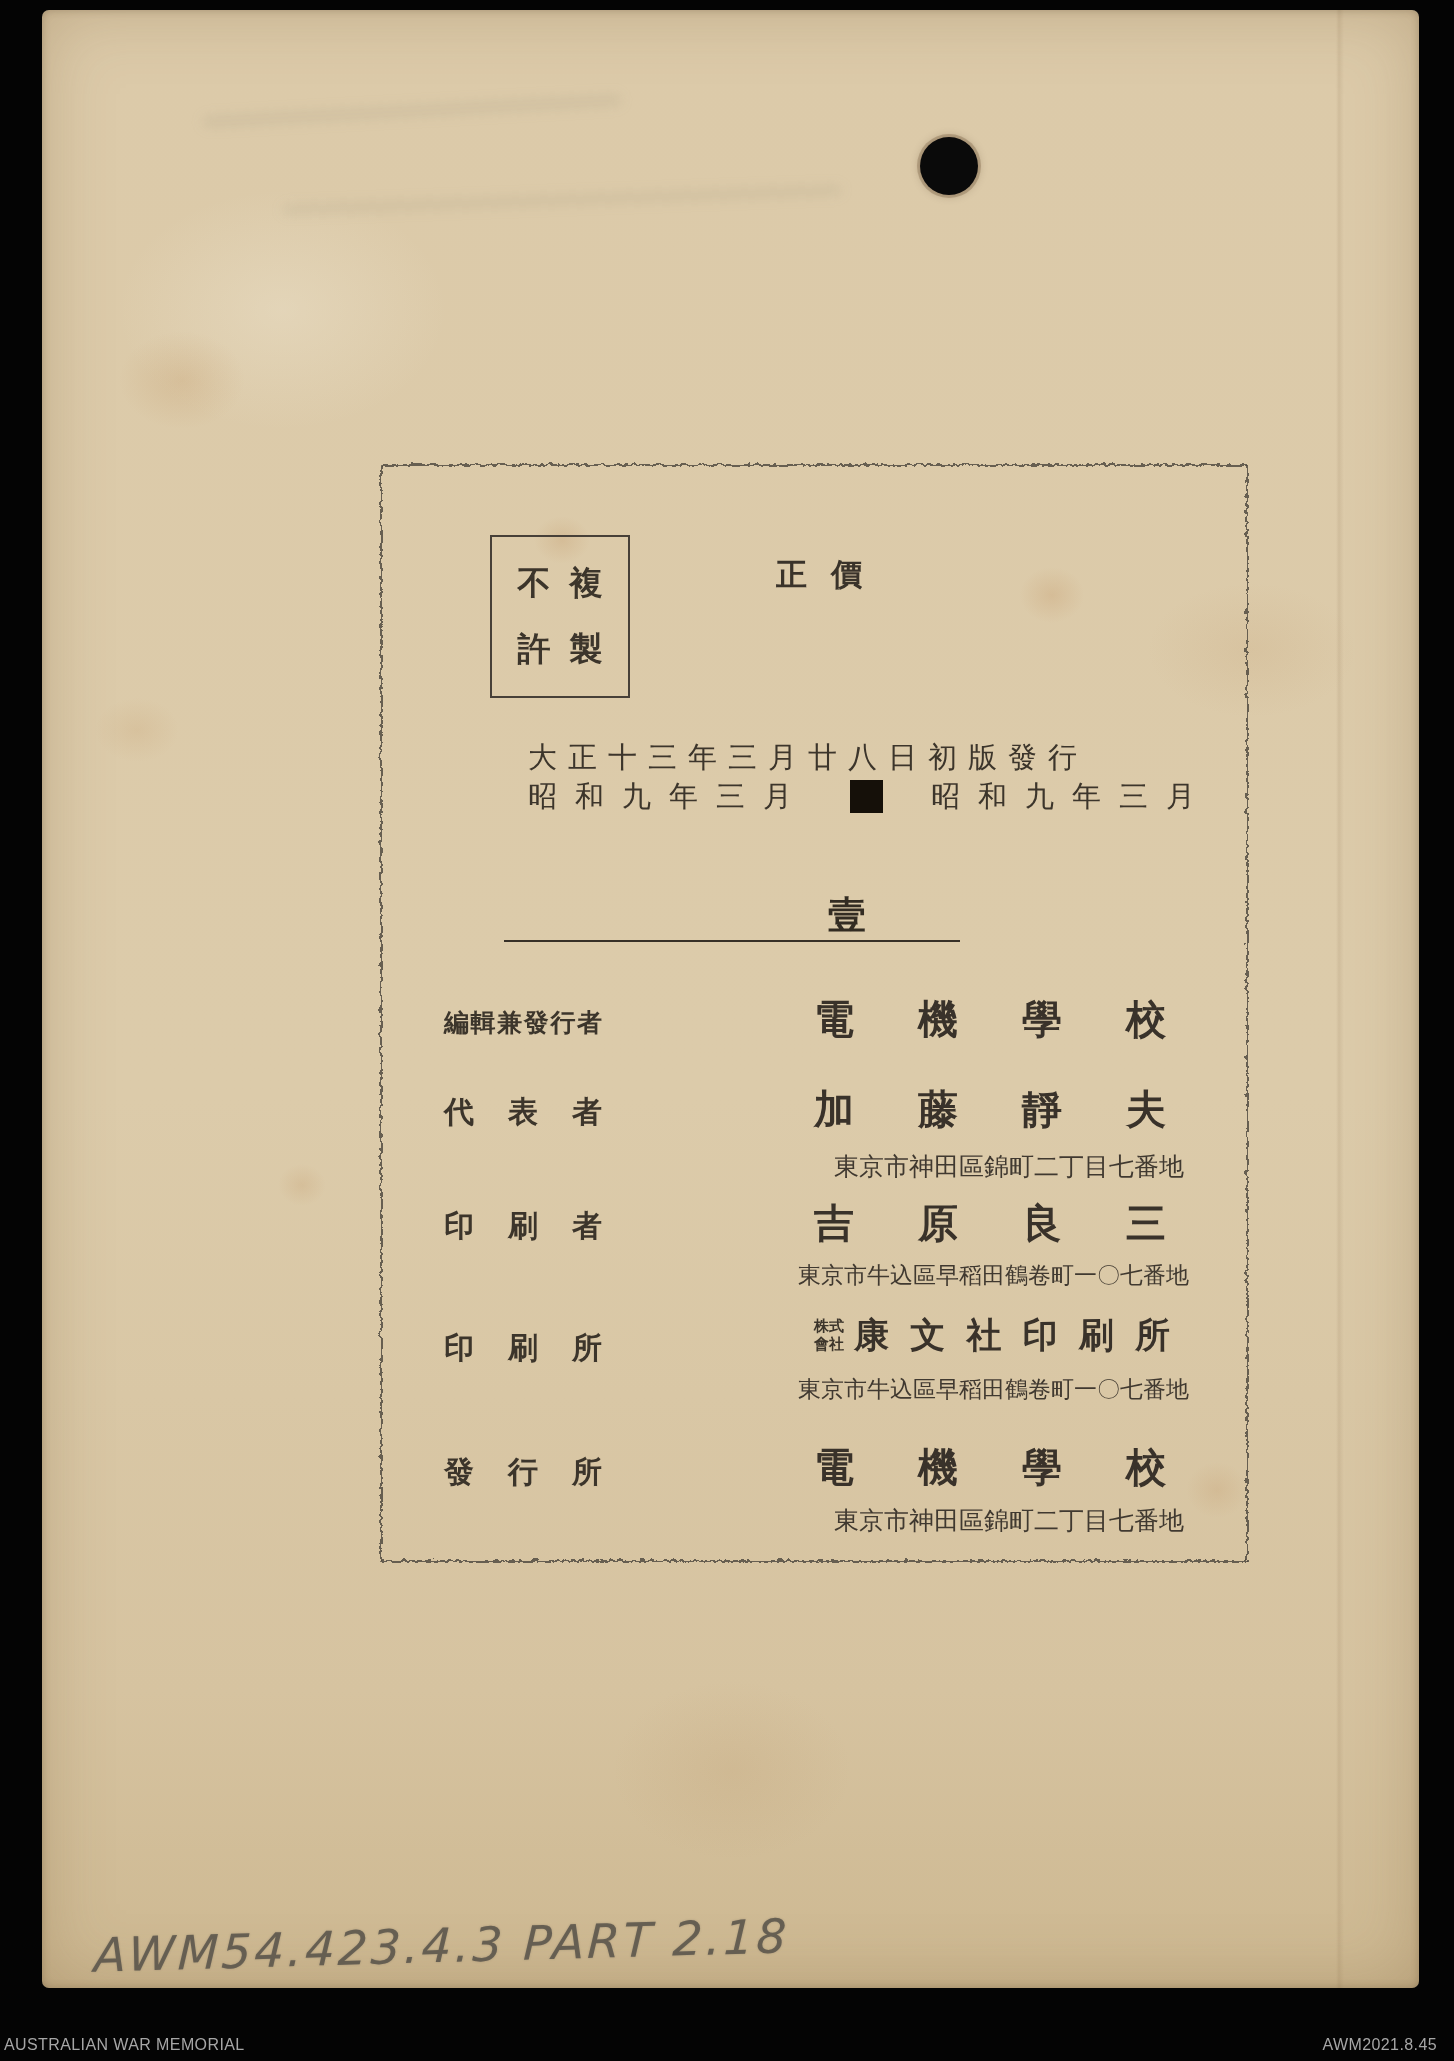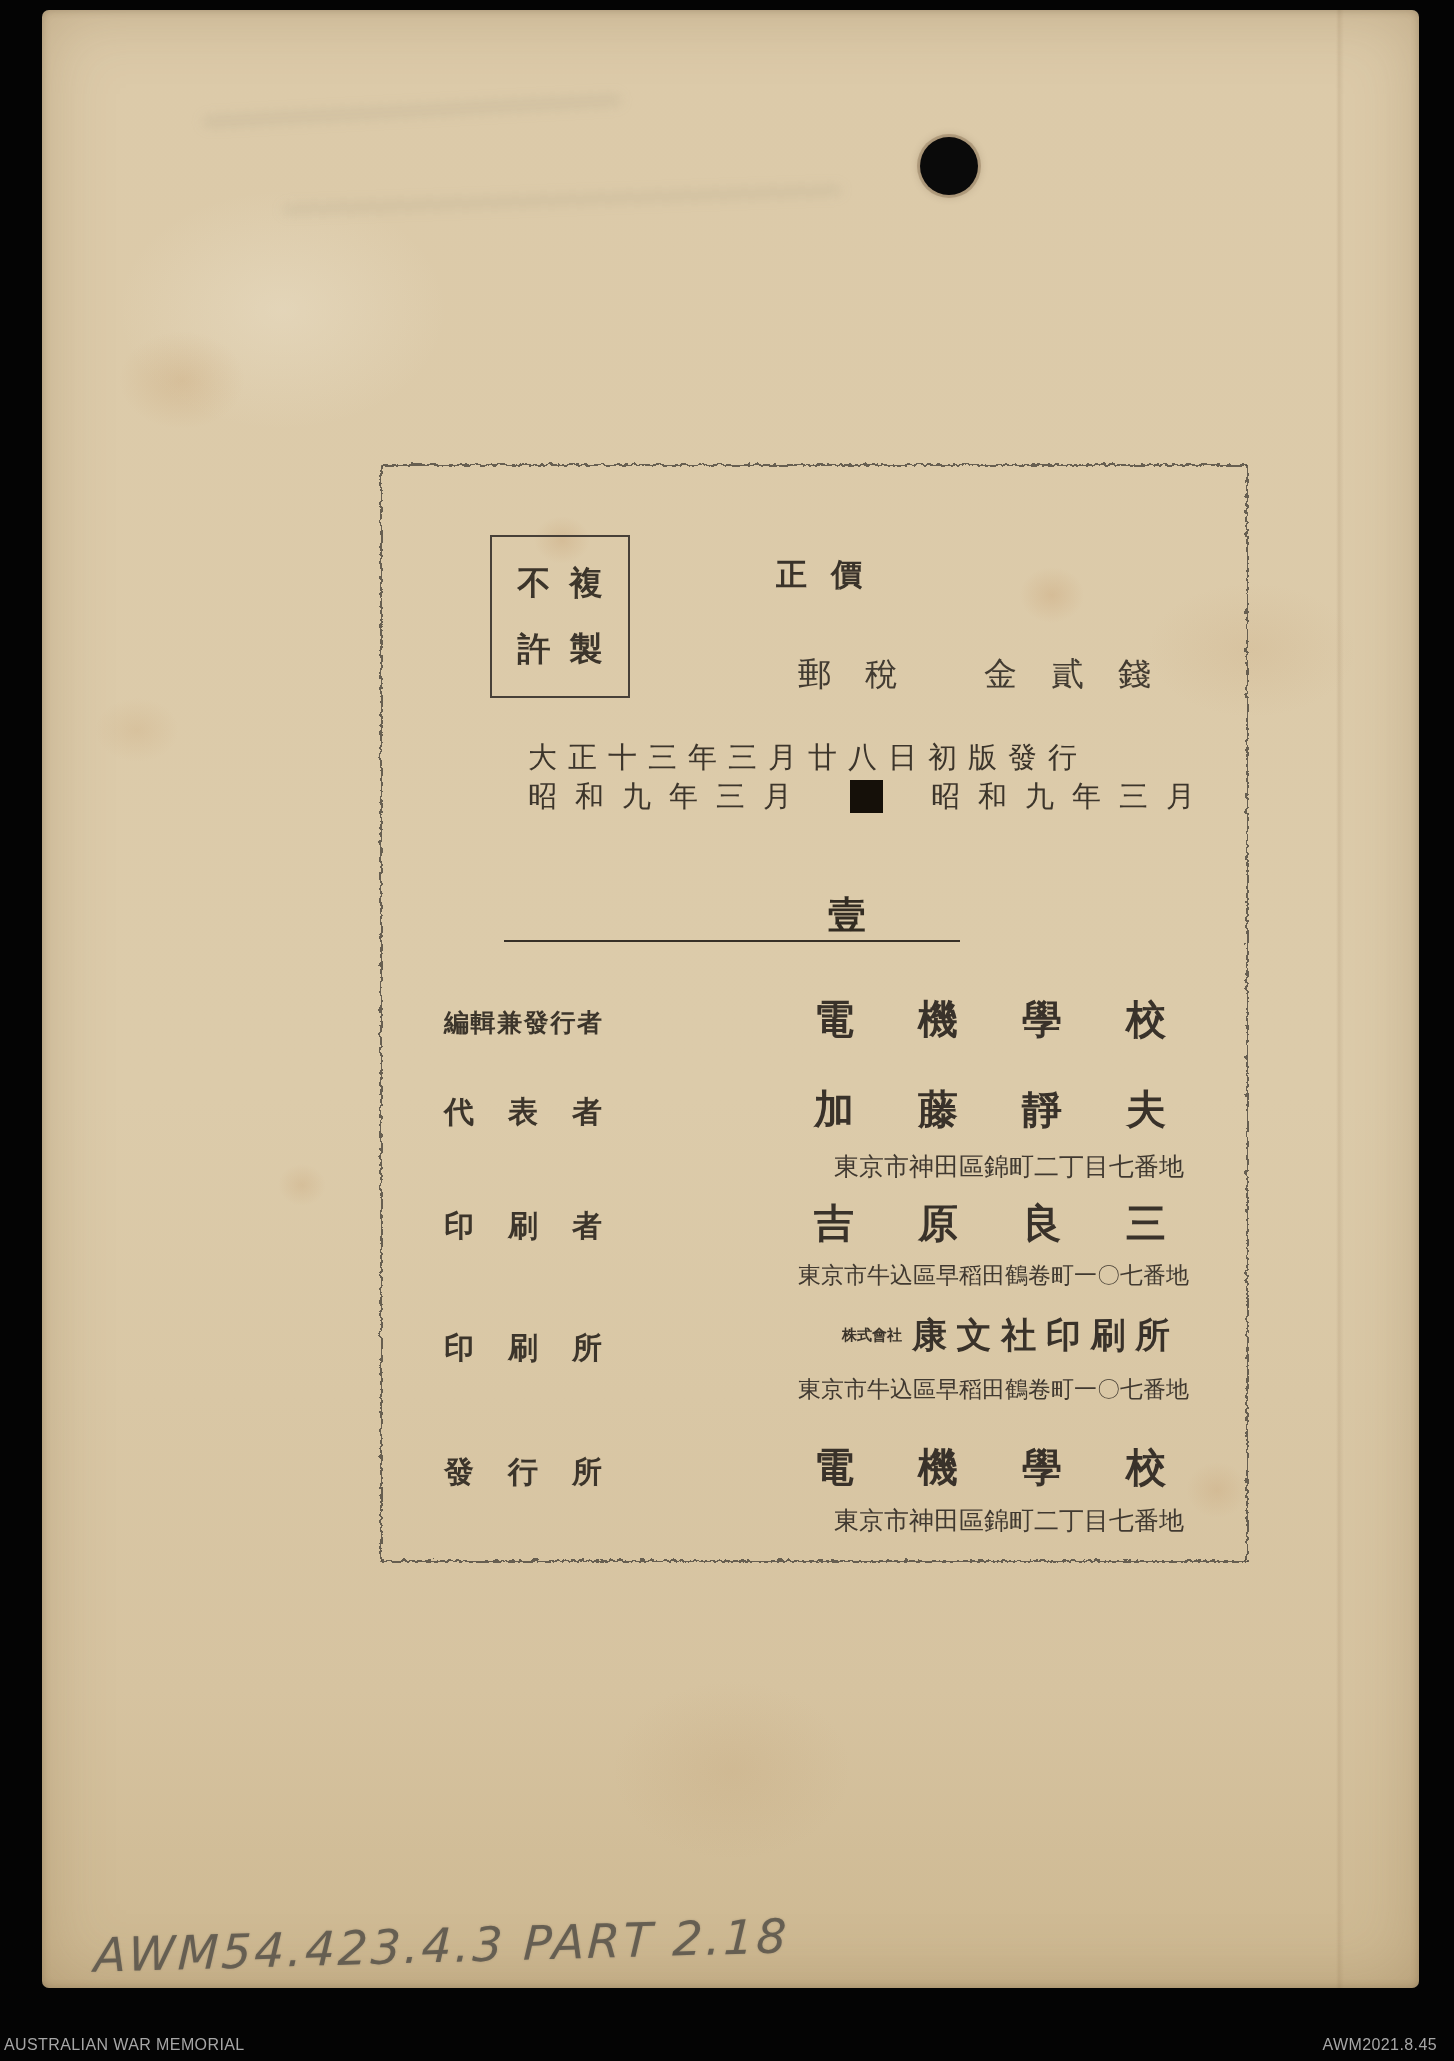--- a/index.html
+++ b/index.html
@@ -86,21 +86,21 @@
   .entry-label.l6 { font-size:25px; }
   .entry-label.l3 { font-size:30px; }
   .entry-value { position:absolute; left:436px; width:352px; font-size:40px; font-weight:600; color:#39322a; }
   .entry-addr  { position:absolute; color:#403930; font-weight:500; }
   .addr14 { left:456px; width:340px; font-size:25px; }
   .addr17 { left:420px; width:376px; font-size:23px; }
 
   .char-justify { display:flex; justify-content:space-between; }
 
   .corp-value { position:absolute; left:436px; width:356px; display:flex; align-items:center; gap:10px; }
-  .corp-prefix { display:flex; flex-direction:row; font-size:15px; line-height:1.15; font-weight:600; color:#3c352b; flex:none;margin-left:28px; }
+  .corp-prefix { display:flex; flex-direction:column; font-size:15px; line-height:1.15; font-weight:600; color:#3c352b; flex:none; }
   .corp-main { flex:1; font-size:35px; font-weight:600; color:#39322a; }
 
   
   .r1l{top:544px;} .r1v{top:530px;}
   .r2l{top:630px;} .r2v{top:620px;} .r2a{top:688px;}
   .r3l{top:744px;} .r3v{top:734px;} .r3a{top:798px;}
   .r4l{top:866px;} .r4v{top:850px;} .r4a{top:912px;}
   .r5l{top:990px;} .r5v{top:978px;} .r5a{top:1042px;}
 
   
@@ -149,24 +149,20 @@
       <span>不</span>
       <span>複</span>
       <span>許</span>
       <span>製</span>
     </div>
 
     <div class="price-line">
       <span>正價</span>
     </div>
 
-    <div class="postage-line">
-      <span>郵稅</span>
-      <span>金貳錢</span>
-    </div>
 
     <div class="editions">
       <div class="ed-line">大正十三年三月廿八日初版發行</div>
       <div class="ed-line wide">
         <span>昭和九年三月</span>
         <span class="redaction"></span>
         <span>昭和九年三月</span>
       </div>
     </div>
 

